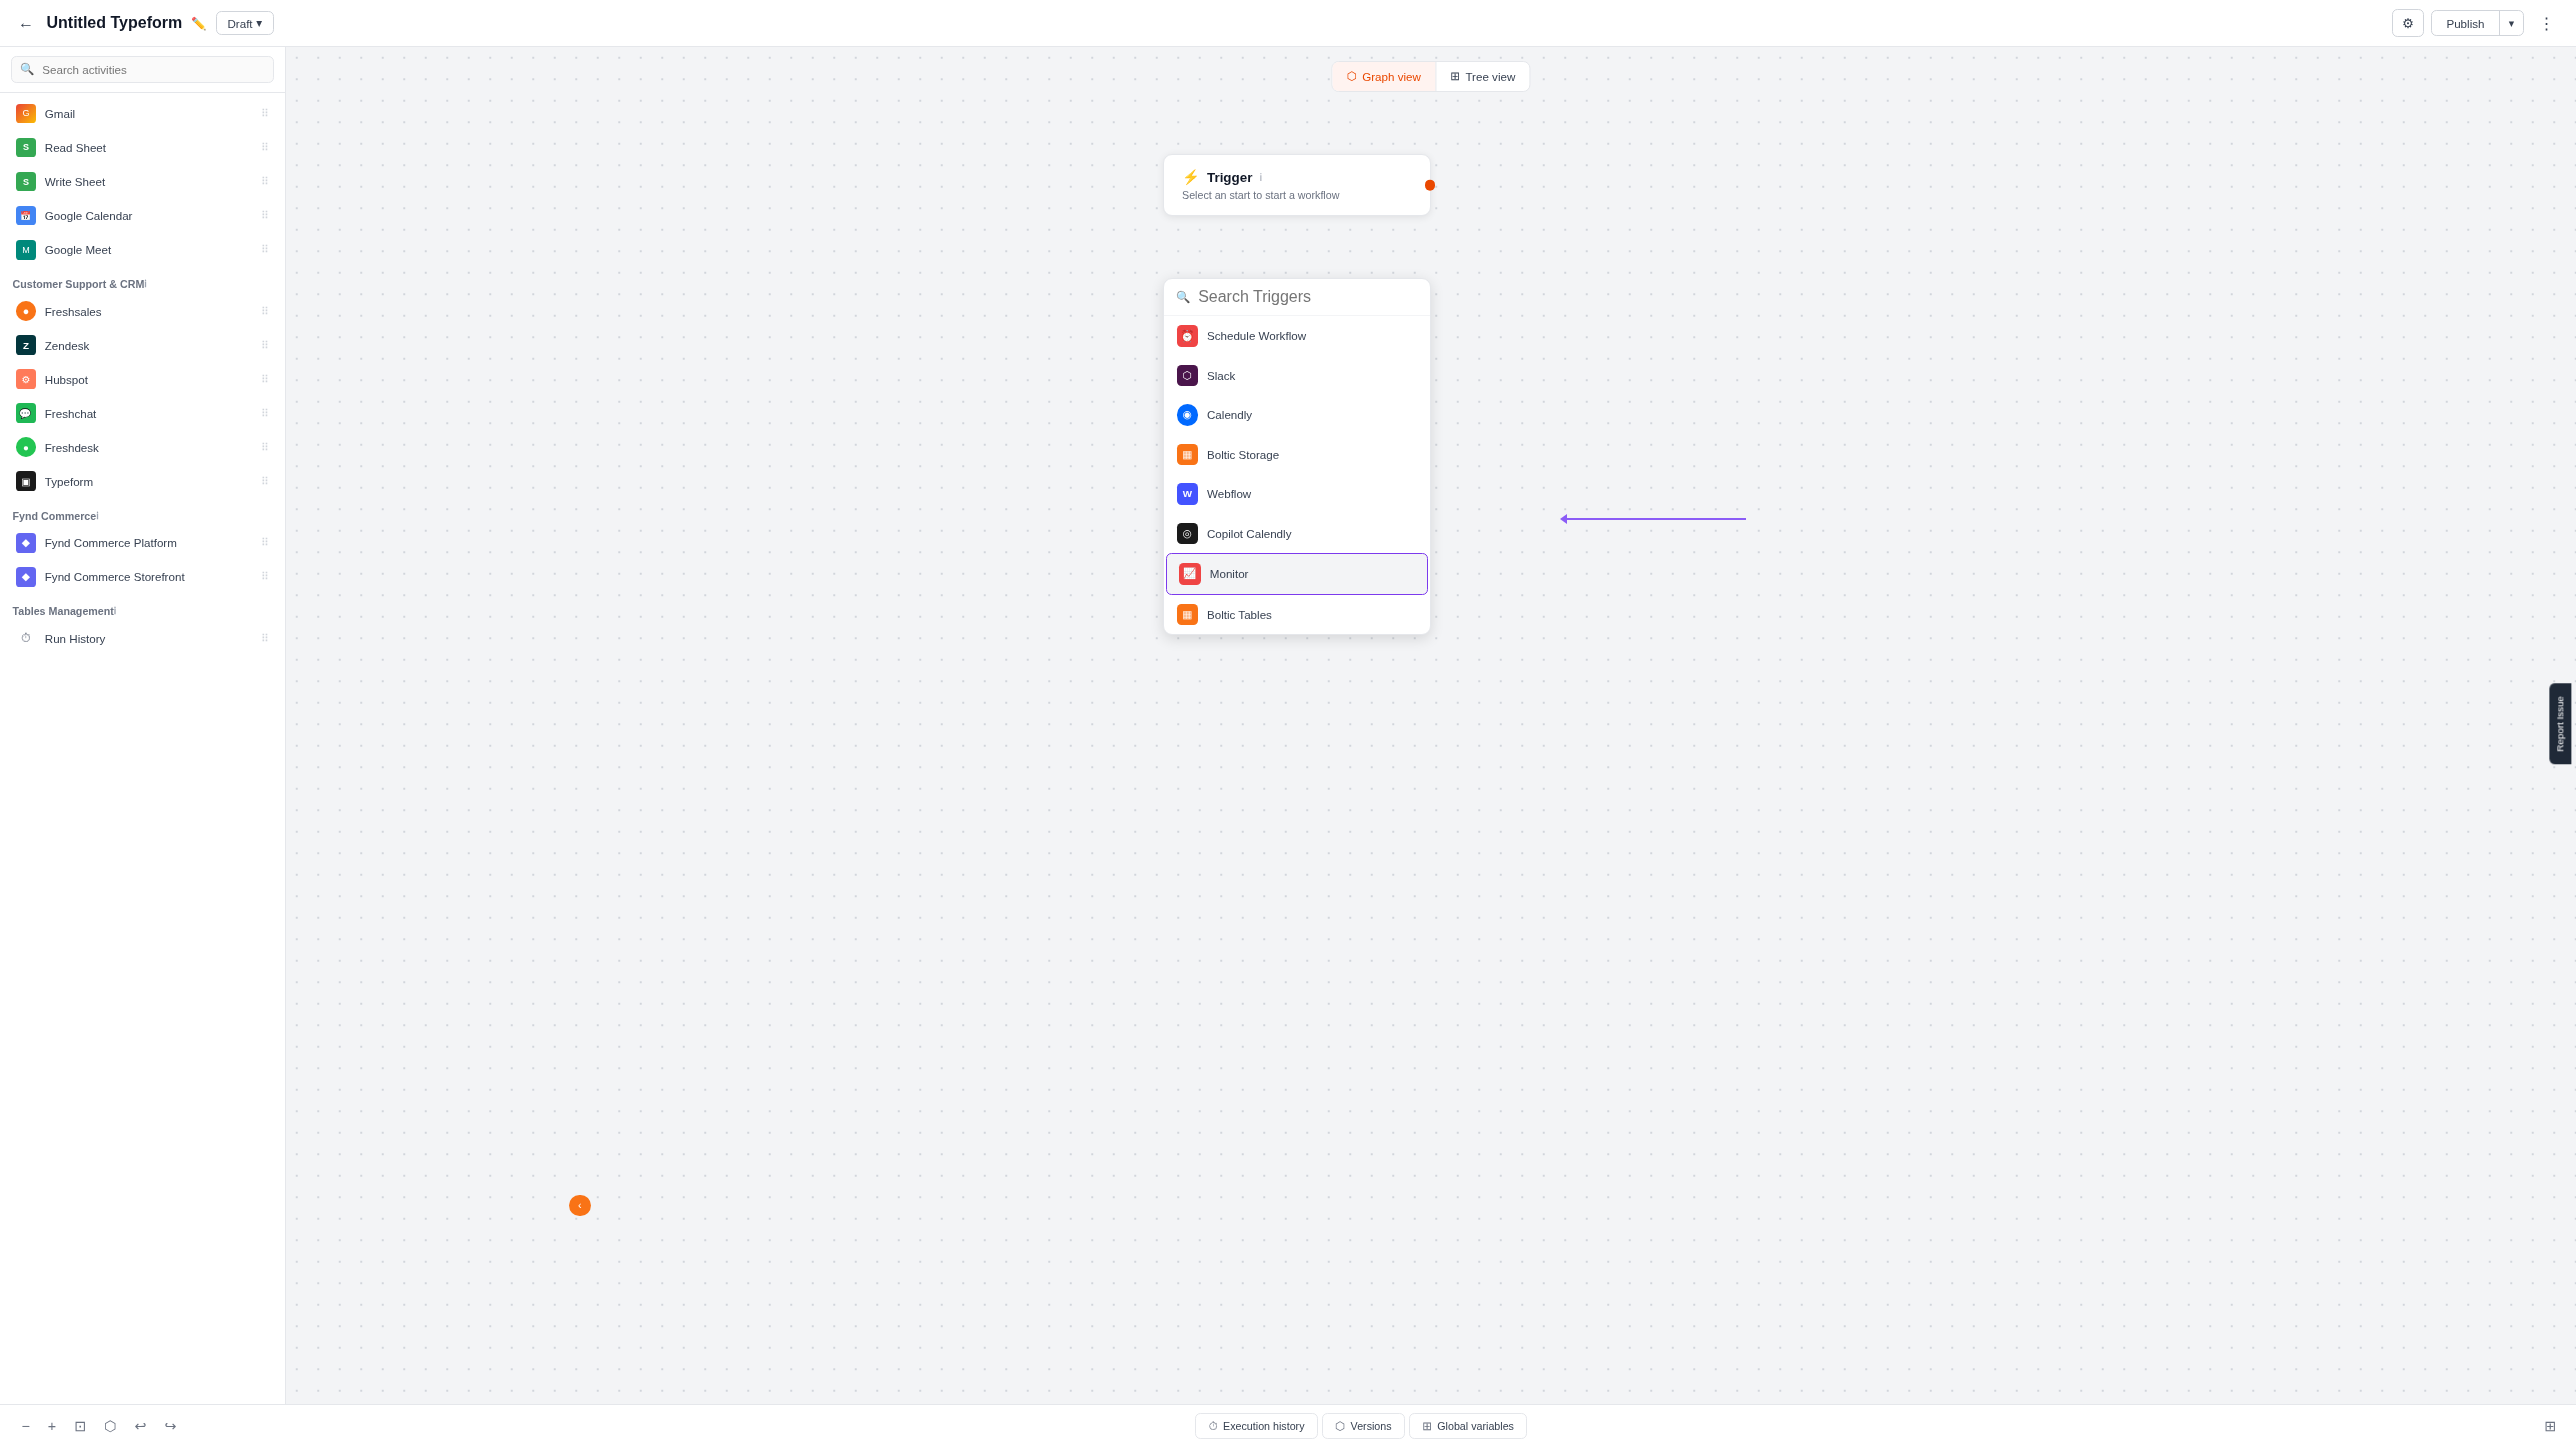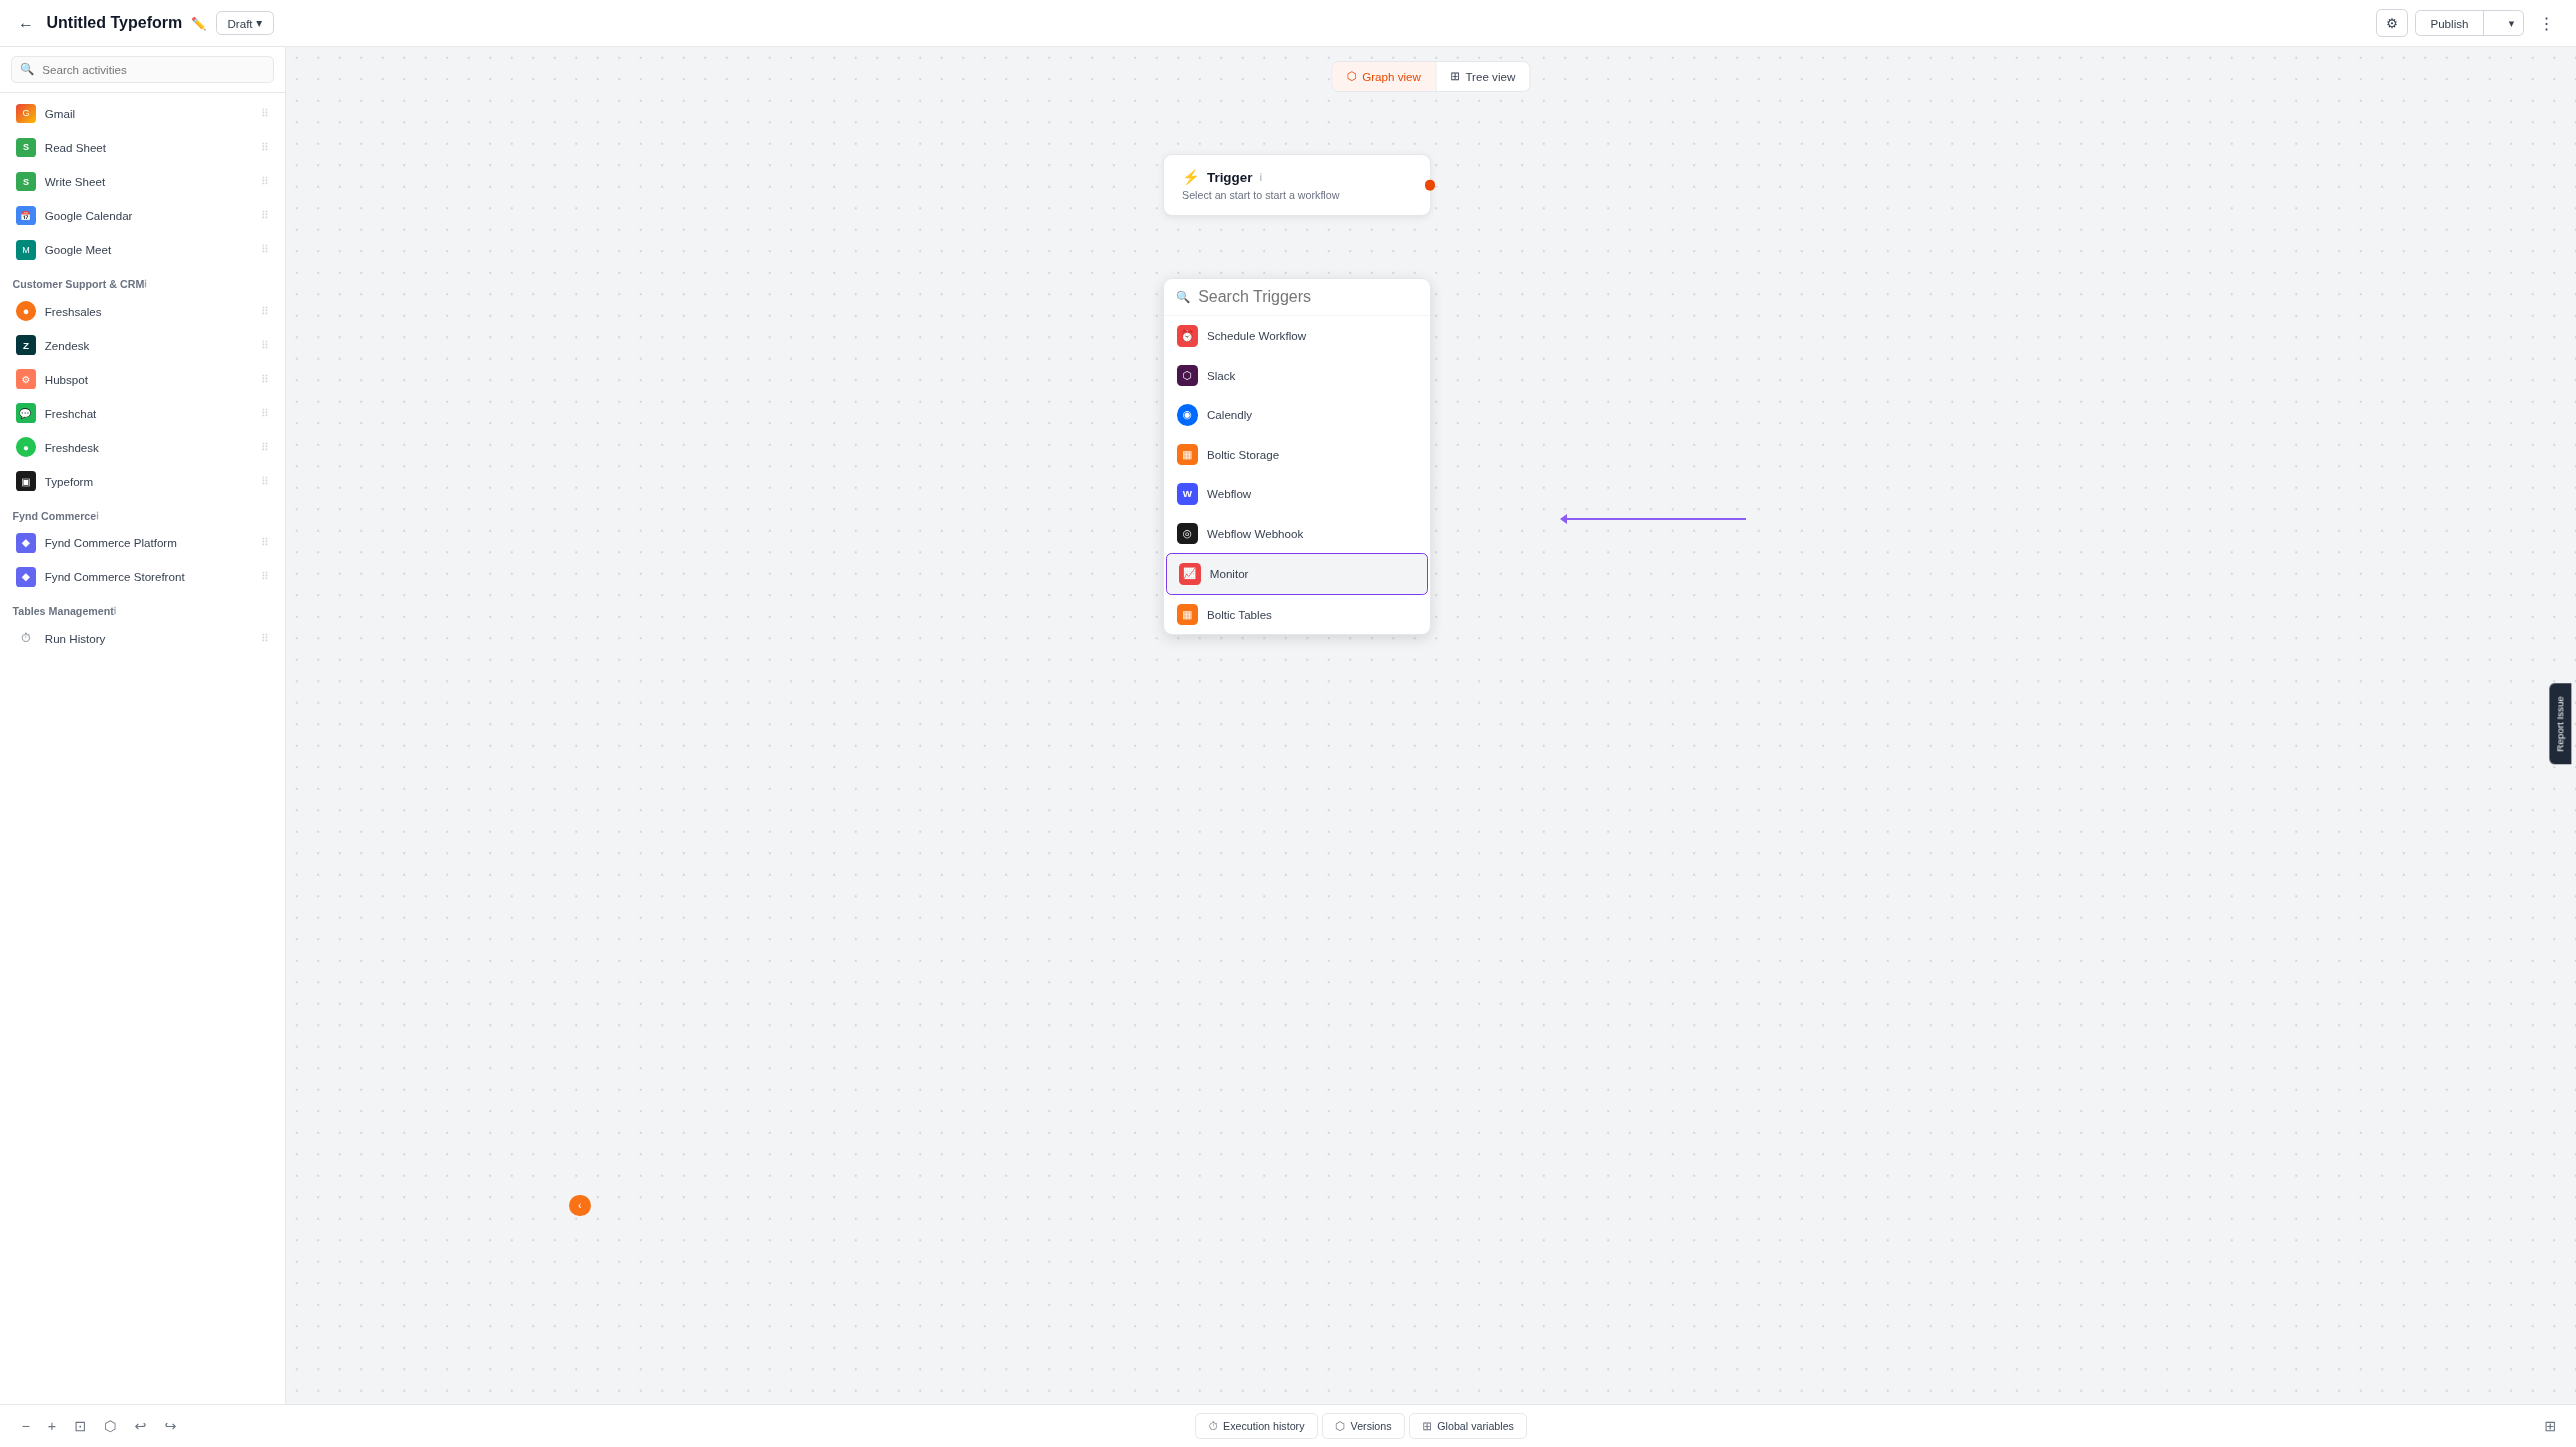--- a/index.html
+++ b/index.html
@@ -16,21 +16,21 @@
     .workflow-title { font-size: 16px; font-weight: 600; color: #111827; }
     .edit-icon { color: #9ca3af; cursor: pointer; font-size: 12.5px; }
     .draft-btn {
       display: flex; align-items: center; gap: 3.6px;
       border: 0.9px solid #d1d5db; border-radius: 5.4px; padding: 3.6px 10.7px;
       background: #fff; cursor: pointer; font-size: 11.6px; color: #374151;
     }
     .header-right { display: flex; align-items: center; gap: 7.2px; }
     .settings-btn { background: none; border: 0.9px solid #d1d5db; border-radius: 5.4px; padding: 5.4px 9px; cursor: pointer; color: #374151; font-size: 13.4px; }
     .publish-btn {
-      display: flex; align-items: flex-end; gap: 16px;
+      display: flex; align-items: flex-end; gap: 0;
       background: #fff; border: 0.9px solid #d1d5db; border-radius: 5.4px; overflow: hidden; cursor: pointer;
     }
     .publish-main { padding: 5.4px 14.3px; font-size: 11.6px; font-weight: 500; color: #374151; border-right: 0.9px solid #d1d5db; }
     .publish-arrow { padding: 5.4px 9px; font-size: 10.7px; color: #374151; }
     .more-btn { background: none; border: none; cursor: pointer; color: #374151; font-size: 16px; padding: 3.6px 7.2px; }
 
     
     .main { display: flex; flex: 1; overflow: hidden; }
 
     
@@ -358,21 +358,21 @@
         <span>Boltic Storage</span>
       </div>
 
       <div class="dropdown-item">
         <div class="dropdown-item-icon" style="background:#4353ff;color:#fff;font-size:9.8px;font-weight:700;">W</div>
         <span>Webflow</span>
       </div>
 
       <div class="dropdown-item">
         <div class="dropdown-item-icon" style="background:#1a1a1a;color:#fff;font-size:10.7px;">◎</div>
-        <span>Webflow Webhook</span>
+        <span>Copilot Calendly</span>
       </div>
 
       <div class="dropdown-item selected" style="border:1.8px solid #7c3aed;border-radius:5.4px;margin:0 1.8px;">
         <div class="dropdown-item-icon" style="background:#ef4444;color:#fff;font-size:10.7px;">📈</div>
         <span>Monitor</span>
       </div>
 
       <div class="dropdown-item">
         <div class="dropdown-item-icon" style="background:#f97316;color:#fff;font-size:10.7px;">▦</div>
         <span>Boltic Tables</span>

